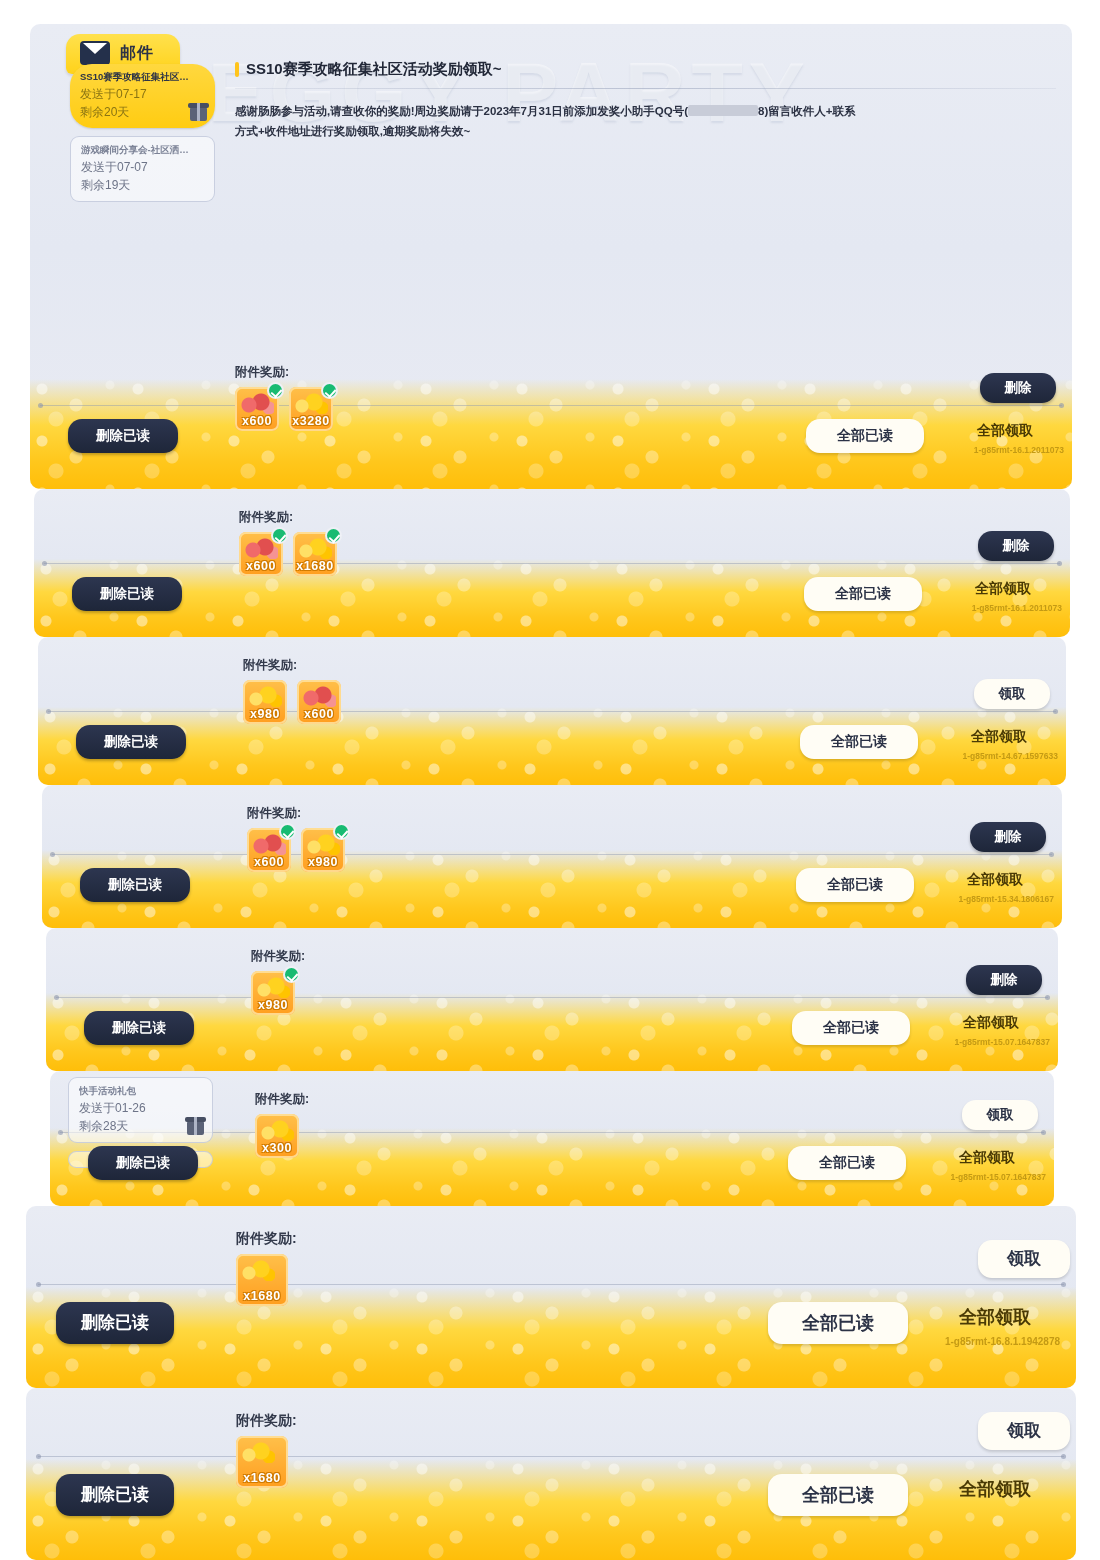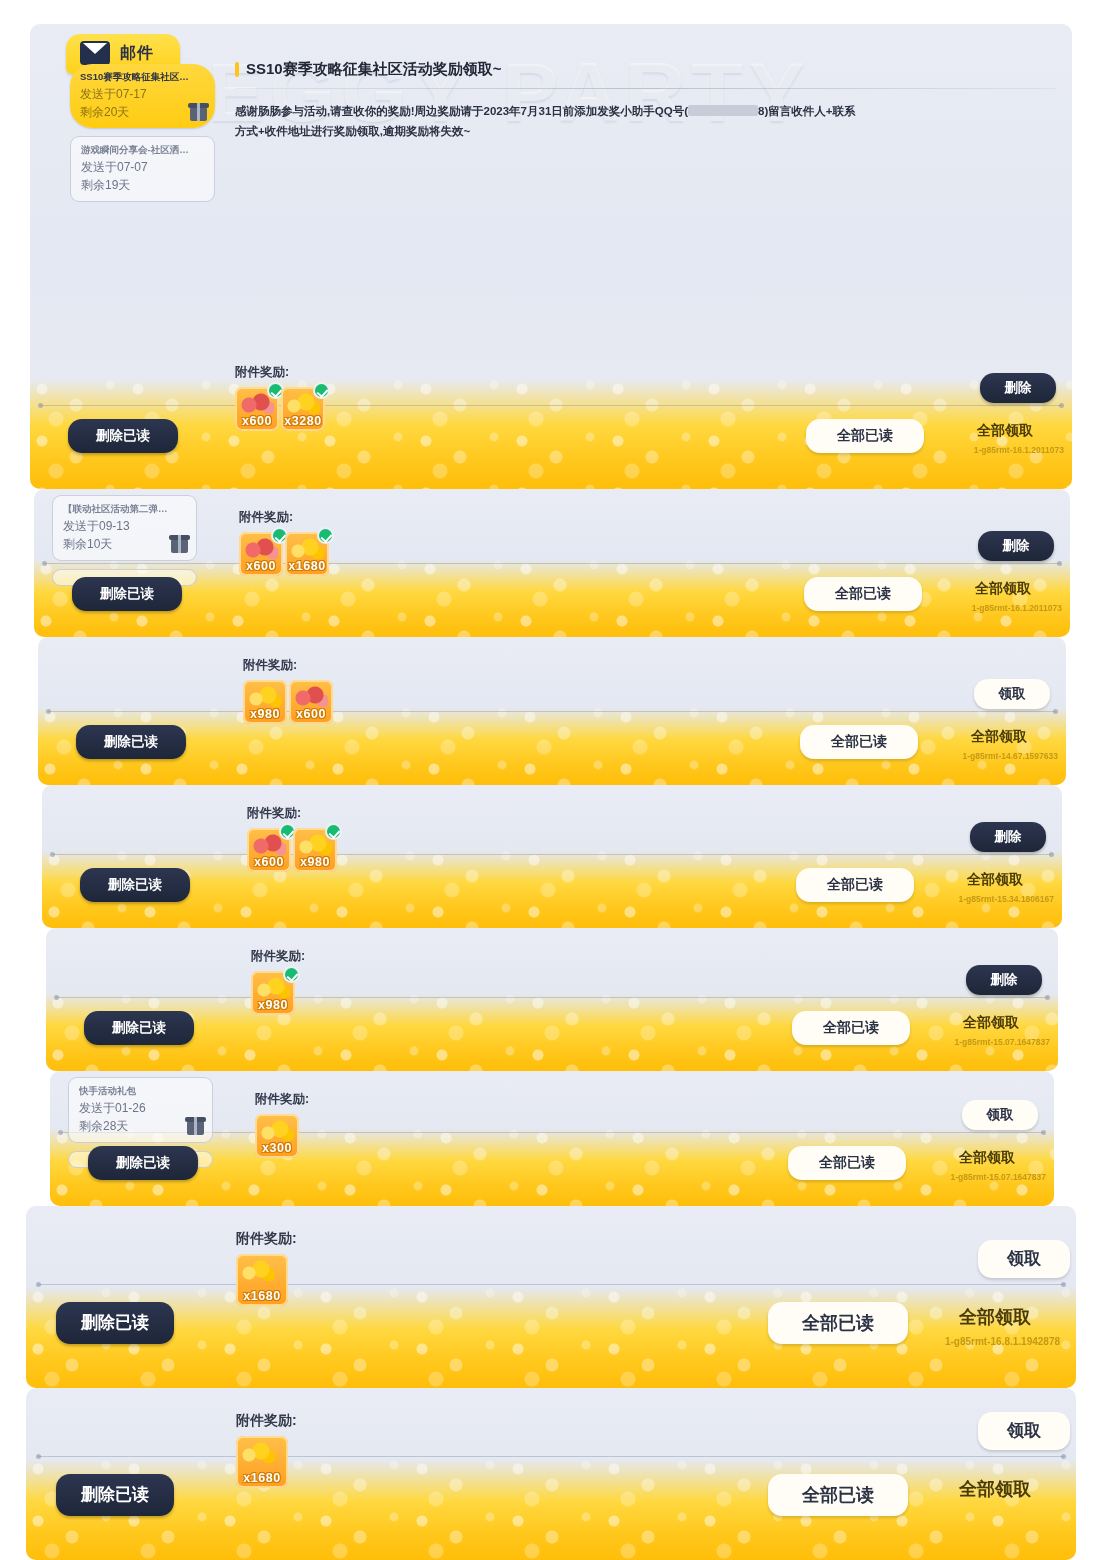--- a/index.html
+++ b/index.html
@@ -100,21 +100,21 @@
   .detail { position:absolute; }
   .dtitle { display:flex; align-items:center; gap:7px; font-size:15px; font-weight:bold; color:#222838; }
   .dtitle .bar { width:4px; height:15px; background:#ffc41c; border-radius:2px; }
   .dsep { height:1px; background:linear-gradient(90deg,rgba(150,160,185,.15),rgba(150,160,185,.55),rgba(150,160,185,.15)); margin:9px 0 12px; }
   .dsep:before,.dsep:after{content:"";}
   .dbody { font-size:11.5px; color:#2b3143; line-height:1.75; font-weight:bold; }
   .redact { display:inline-block; width:70px; height:11px; background:#c8ccd8; border-radius:2px; vertical-align:-1px; }
 
   
   .attlabel { font-size:12.5px; font-weight:bold; color:#333a4c; }
-  .atrow { display:flex; gap:2px; margin-top:6px; }
+  .atrow { display:flex; gap:10px; margin-top:6px; }
   .item {
     width:44px; height:44px; border-radius:7px; position:relative;
     background: linear-gradient(180deg,#ffc04a,#ff9e1f);
     box-shadow: inset 0 0 0 2px rgba(255,226,160,.85);
   }
   .item .art { position:absolute; left:5px; top:5px; width:34px; height:22px; }
   .item.gold .art {
     background:
       radial-gradient(circle at 8px 14px, #ffe066 6px, transparent 7px),
       radial-gradient(circle at 20px 10px, #ffd21f 8px, transparent 9px),
@@ -233,29 +233,20 @@
             <div class="qty">x600</div>
             <div class="chk"></div>
           </div>
           <div class="item gold">
             <div class="art"></div>
             <div class="qty">x1680</div>
             <div class="chk"></div>
           </div>
         </div>
       </div>
-      <div class="maillist" style="left: 18px; top: 6px;">
-        <div class="mailcard plain">
-          <div class="mc-title">【联动社区活动第二弹…</div>
-          <div class="mc-sub">发送于09-13</div>
-          <div class="mc-sub">剩余10天</div>
-          <div class="mc-gift"></div>
-        </div>
-        <div class="mailcard plain" style="height: 16px;"></div>
-      </div>
       <div class="btn-dark" style="width: 76px; height: 30px; font-size: 13.5px; right: 16px; top: 42px;">删除</div>
       <div class="btn-dark" style="width: 110px; height: 34px; font-size: 13.5px; left: 38px; top: 88px;">删除已读</div>
       <div class="btn-white" style="width: 118px; height: 34px; font-size: 14px; right: 148px; top: 88px;">全部已读</div>
       <div class="btn-plain" style="width: 110px; height: 24px; font-size: 14px; right: 12px; top: 88px;">全部领取</div>
       <div class="verstr" style="right: 8px; top: 114px;">1-g85rmt-16.1.2011073</div>
     </div>
     <div class="panel" style="left: 38px; top: 637px; width: 1028px; height: 148px;">
       <div class="honey" style="height: 78px;"></div>
       <div class="hr-thin" style="left: 10px; right: 10px; top: 74px;"></div>
       <div class="detail" style="left: 205px; top: 20px;">

